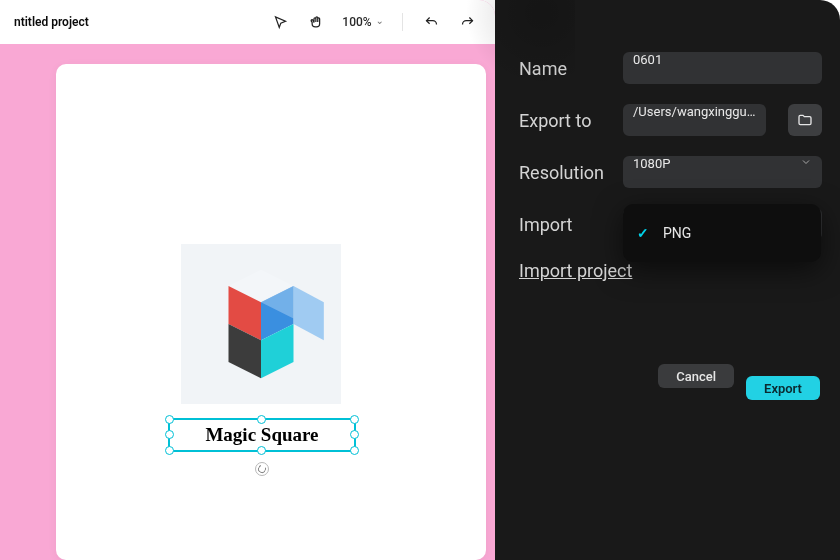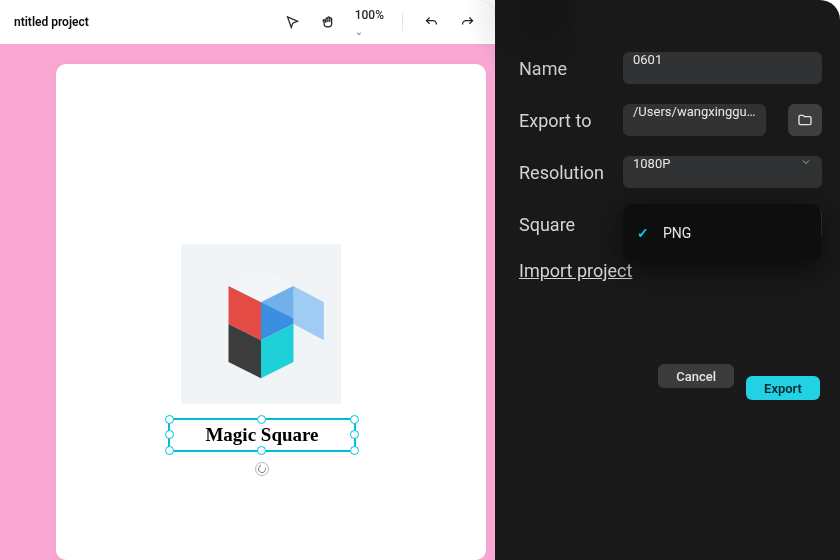--- a/index.html
+++ b/index.html
@@ -33,21 +33,20 @@
   .toolbtn {
     width: 28px; height: 28px;
     display: inline-flex; align-items: center; justify-content: center;
     border-radius: 6px; color: #2a2a2a;
   }
   .toolbtn svg { display: block; }
   .zoom {
     font-size: 12px; color: #2a2a2a; font-weight: 500;
     display: inline-flex; align-items: flex-start; gap: 4px;
     padding: 0 4px;
-    flex-direction: column;
   }
   .zoom .chev { font-size: 10px; color: #777; }
   .divider-v {
     width: 1px; height: 18px; background: #e4e4e4; margin: 0 6px;
   }
 
   .canvas-wrap {
     position: absolute;
     left: 56px; top: 64px;
     width: 430px; height: 496px;
@@ -319,21 +318,21 @@
         <span>1080P</span>
         <span class="chevd">
           <svg width="12" height="12" viewBox="0 0 24 24" fill="none" stroke="#a8a8a8" stroke-width="2">
               <path d="M6 9l6 6 6-6"></path>
             </svg>
         </span>
       </div>
     </div>
 
     <div class="row">
-      <div class="row-label">Square</div>
+      <div class="row-label">Import</div>
       <div class="field select">
         <span style="color:#17d4e6;">PNG</span>
         <span class="chevd">
           <svg width="12" height="12" viewBox="0 0 24 24" fill="none" stroke="#a8a8a8" stroke-width="2">
               <path d="M6 15l6-6 6 6"></path>
             </svg>
         </span>
       </div>
     </div>
 

